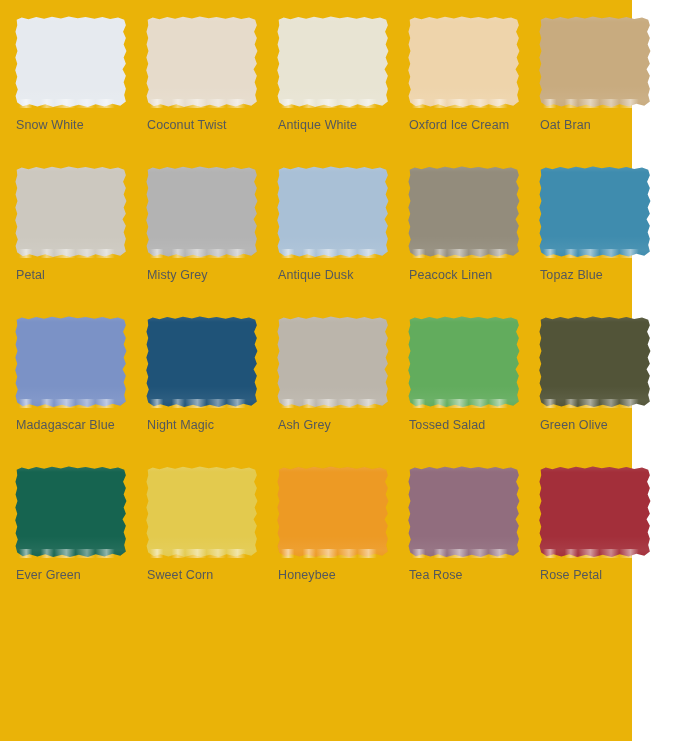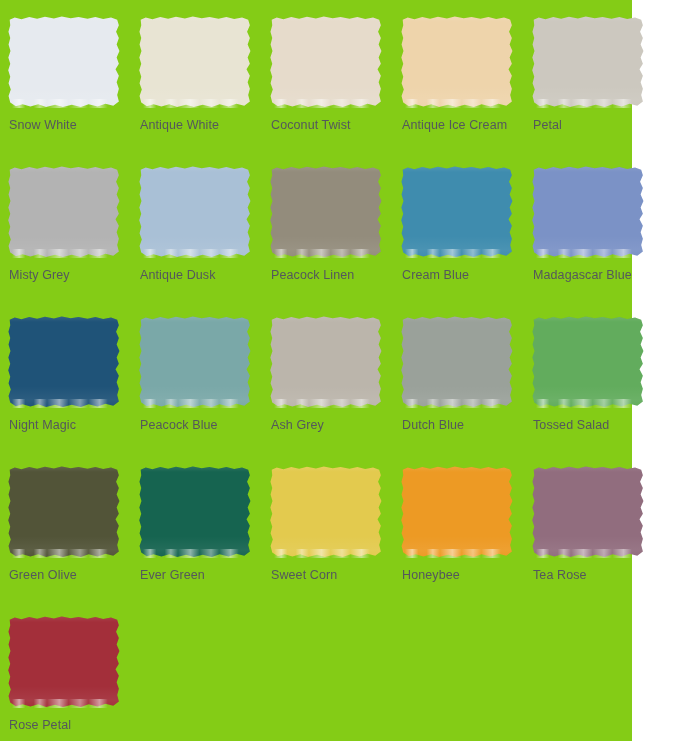--- a/index.html
+++ b/index.html
@@ -13,25 +13,25 @@
     height: 741px;
     overflow: hidden;
     font-family: "Liberation Sans", sans-serif;
     -webkit-font-smoothing: antialiased;
   }
 
   #swatch-grid {
     position: relative;
     width: 632px;
     height: 741px;
-    background: #84cc16;
+    background: #eab308;
     display: grid;
     grid-template-columns: repeat(5, 131px);
     grid-auto-rows: 150px;
-    padding: 16px 0 0 8px;
+    padding: 16px 0 0 15px;
     box-sizing: border-box;
     column-gap: 0;
     row-gap: 0;
   }
 
   .swatch-cell {
     position: relative;
     width: 131px;
     height: 150px;
   }
@@ -128,41 +128,49 @@
     <div class="swatch-cell">
       <div class="chip-wrap">
         <div class="chip" style="color: rgb(230, 234, 239);">
           <div class="chip-tex"></div>
         </div>
       </div>
       <div class="swatch-label">Snow White</div>
     </div>
     <div class="swatch-cell">
       <div class="chip-wrap">
+        <div class="chip" style="color: rgb(230, 219, 203);">
+          <div class="chip-tex"></div>
+        </div>
+      </div>
+      <div class="swatch-label">Coconut Twist</div>
+    </div>
+    <div class="swatch-cell">
+      <div class="chip-wrap">
         <div class="chip" style="color: rgb(232, 228, 211);">
           <div class="chip-tex"></div>
         </div>
       </div>
       <div class="swatch-label">Antique White</div>
     </div>
     <div class="swatch-cell">
       <div class="chip-wrap">
-        <div class="chip" style="color: rgb(230, 219, 203);">
-          <div class="chip-tex"></div>
-        </div>
-      </div>
-      <div class="swatch-label">Coconut Twist</div>
-    </div>
-    <div class="swatch-cell">
-      <div class="chip-wrap">
         <div class="chip" style="color: rgb(238, 212, 171);">
           <div class="chip-tex"></div>
         </div>
       </div>
-      <div class="swatch-label">Antique Ice Cream</div>
+      <div class="swatch-label">Oxford Ice Cream</div>
+    </div>
+    <div class="swatch-cell">
+      <div class="chip-wrap">
+        <div class="chip" style="color: rgb(200, 171, 127);">
+          <div class="chip-tex"></div>
+        </div>
+      </div>
+      <div class="swatch-label">Oat Bran</div>
     </div>
     <div class="swatch-cell">
       <div class="chip-wrap">
         <div class="chip" style="color: rgb(204, 200, 191);">
           <div class="chip-tex"></div>
         </div>
       </div>
       <div class="swatch-label">Petal</div>
     </div>
     <div class="swatch-cell">
@@ -188,64 +196,48 @@
         </div>
       </div>
       <div class="swatch-label">Peacock Linen</div>
     </div>
     <div class="swatch-cell">
       <div class="chip-wrap">
         <div class="chip" style="color: rgb(63, 140, 174);">
           <div class="chip-tex"></div>
         </div>
       </div>
-      <div class="swatch-label">Cream Blue</div>
+      <div class="swatch-label">Topaz Blue</div>
     </div>
     <div class="swatch-cell">
       <div class="chip-wrap">
         <div class="chip" style="color: rgb(123, 146, 198);">
           <div class="chip-tex"></div>
         </div>
       </div>
       <div class="swatch-label">Madagascar Blue</div>
     </div>
     <div class="swatch-cell">
       <div class="chip-wrap">
         <div class="chip" style="color: rgb(31, 83, 120);">
           <div class="chip-tex"></div>
         </div>
       </div>
       <div class="swatch-label">Night Magic</div>
     </div>
     <div class="swatch-cell">
       <div class="chip-wrap">
-        <div class="chip" style="color: rgb(122, 168, 168);">
-          <div class="chip-tex"></div>
-        </div>
-      </div>
-      <div class="swatch-label">Peacock Blue</div>
-    </div>
-    <div class="swatch-cell">
-      <div class="chip-wrap">
         <div class="chip" style="color: rgb(187, 181, 171);">
           <div class="chip-tex"></div>
         </div>
       </div>
       <div class="swatch-label">Ash Grey</div>
     </div>
     <div class="swatch-cell">
       <div class="chip-wrap">
-        <div class="chip" style="color: rgb(154, 161, 154);">
-          <div class="chip-tex"></div>
-        </div>
-      </div>
-      <div class="swatch-label">Dutch Blue</div>
-    </div>
-    <div class="swatch-cell">
-      <div class="chip-wrap">
         <div class="chip" style="color: rgb(98, 172, 93);">
           <div class="chip-tex"></div>
         </div>
       </div>
       <div class="swatch-label">Tossed Salad</div>
     </div>
     <div class="swatch-cell">
       <div class="chip-wrap">
         <div class="chip" style="color: rgb(82, 84, 56);">
           <div class="chip-tex"></div>

